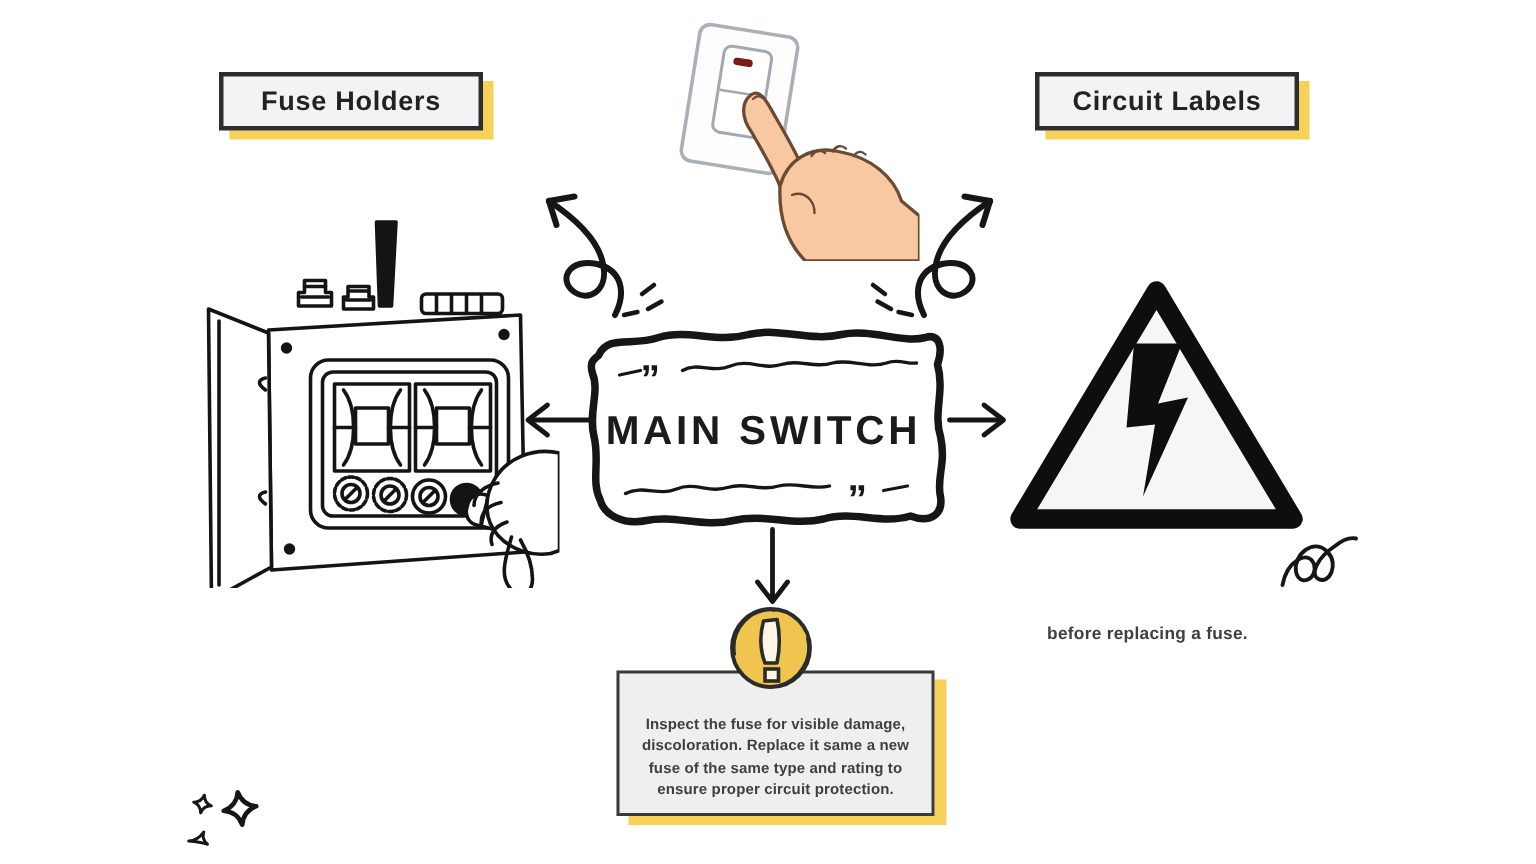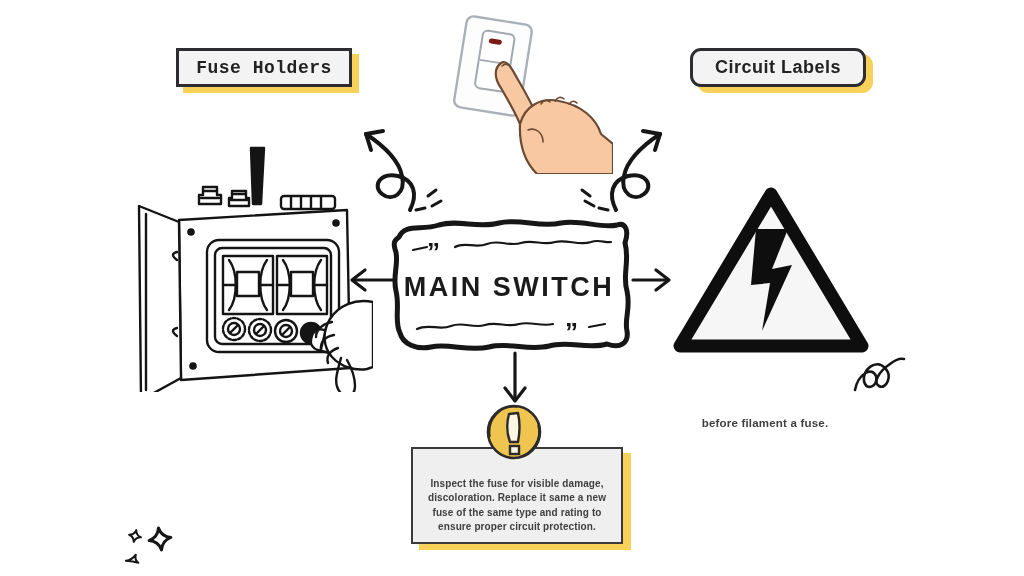--- a/index.html
+++ b/index.html
@@ -28,24 +28,24 @@
     text-align:center;color:#3f3f3f;font-size:10px;font-weight:600;
     line-height:14.2px;letter-spacing:.1px;
   }
   svg{display:block;}
 </style>
 </head>
 <body>
 
 <div id="canvas">
 
-  <div class="chip" style="left:176px;top:48px;font-family:Liberation Mono, monospace;">
+  <div class="chip" style="left:146px;top:48px;">
     <span>Fuse Holders</span>
   </div>
-  <div class="chip" style="left:690px;top:48px;border-radius:11px;">
+  <div class="chip" style="left:690px;top:48px;">
     <span>Circuit Labels</span>
   </div>
 
   <svg class="abs" style="left:438px;top:6px;" width="175" height="168" viewBox="0 0 175 168">
     <g transform="rotate(9 55 60)">
       <rect x="22" y="14" width="66" height="92" rx="7" fill="#fdfdfd" stroke="#aab0b8" stroke-width="2.4"></rect>
       <rect x="40" y="26" width="32" height="58" rx="5" fill="#ffffff" stroke="#a2a8b0" stroke-width="2"></rect>
       <line x1="41" y1="56" x2="71" y2="56" stroke="#a2a8b0" stroke-width="1.6"></line>
       <rect x="47" y="33" width="13" height="5" rx="2.5" fill="#7a1a14"></rect>
     </g>
@@ -223,16 +223,16 @@
     <div class="note-inner">
       <div>Inspect the fuse for visible damage,</div>
       <div>discoloration. Replace it same a new</div>
       <div>fuse of the same type and rating to</div>
       <div>ensure proper circuit protection.</div>
     </div>
   </div>
 
 
   <div class="note" style="left:653px;top:416px;width:224px;">
-    <div>before filament a fuse.</div>
+    <div>before replacing a fuse.</div>
   </div>
 
 </div>
 
 </body></html>

